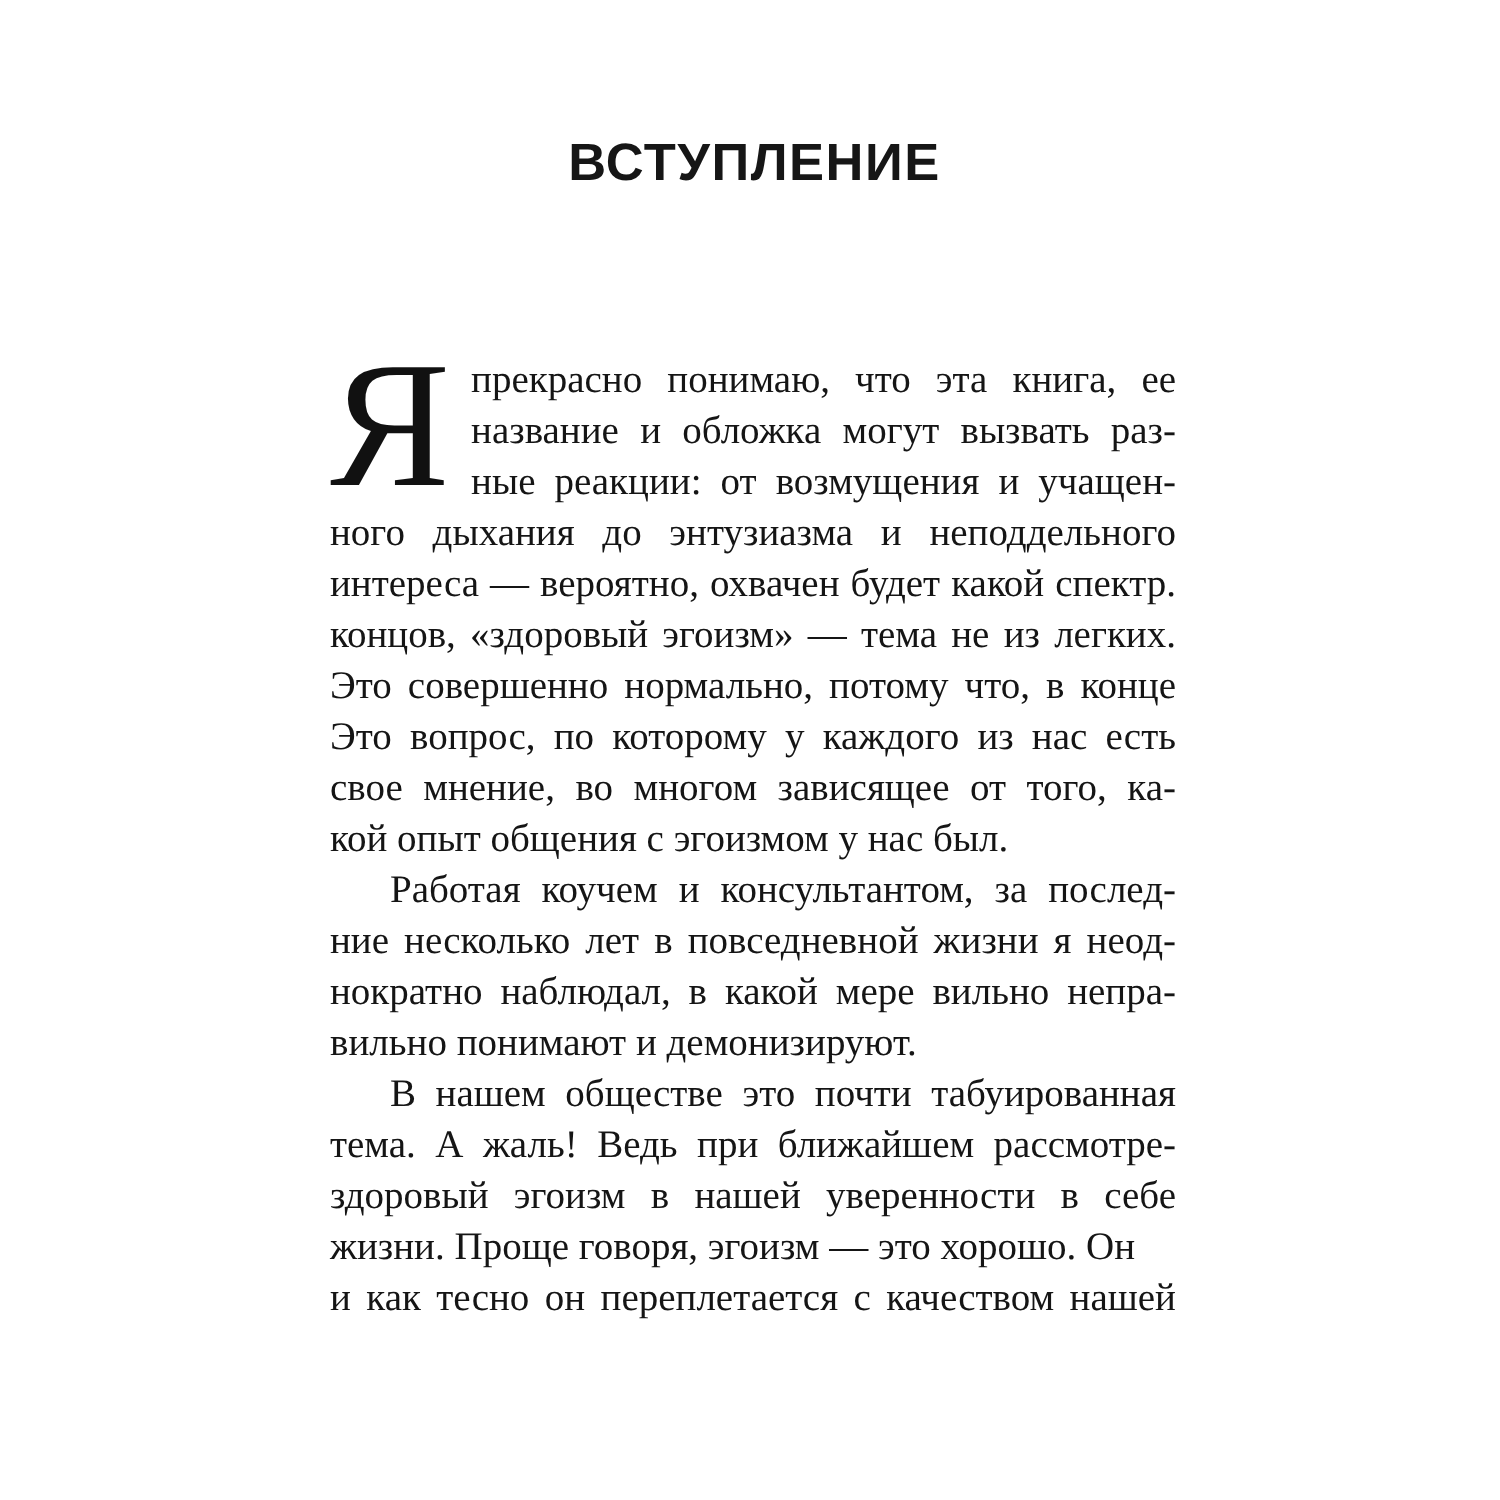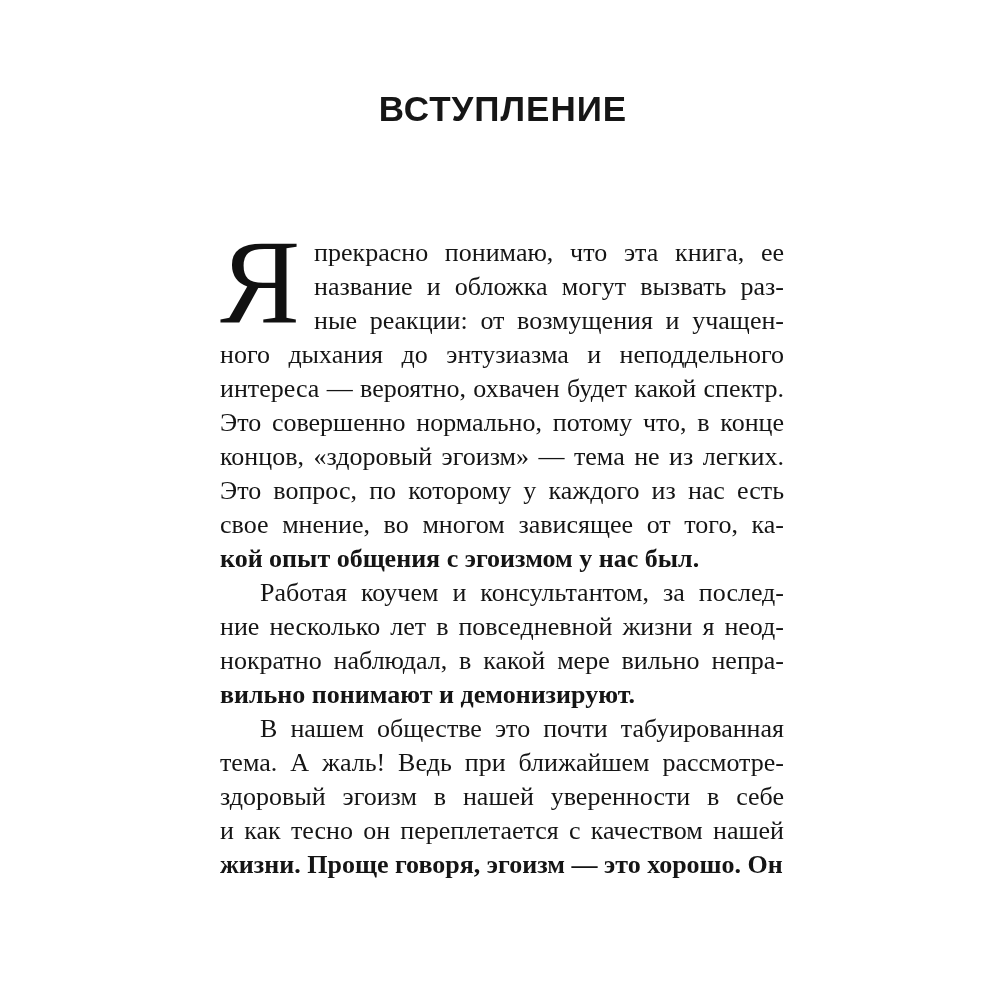--- a/index.html
+++ b/index.html
@@ -38,21 +38,20 @@
     color: #151515;
   }
   .line {
     text-align: justify;
     text-align-last: justify;
     height: 34px;
     white-space: normal;
   }
   .line.para-end {
     text-align-last: left;
-    font-weight: bold;
   }
   .line.indent {
     text-indent: 40px;
   }
   .dropcap {
     float: left;
     font-family: "Liberation Serif", serif;
     font-weight: 400;
     font-size: 120px;
     line-height: 90px;
@@ -65,28 +64,28 @@
 <body>
 
 <div class="page">
   <h1 class="chapter-title">ВСТУПЛЕНИЕ</h1>
   <div class="body-text">
       <div class="line"><span class="dropcap">Я</span>прекрасно понимаю, что эта книга, ее</div>
       <div class="line">название и обложка могут вызвать раз-</div>
       <div class="line">ные реакции: от возмущения и учащен-</div>
       <div class="line">ного дыхания до энтузиазма и неподдельного</div>
       <div class="line">интереса — вероятно, охвачен будет какой спектр.</div>
+      <div class="line">концов, «здоровый эгоизм» — тема не из легких.</div>
       <div class="line">Это совершенно нормально, потому что, в конце</div>
-      <div class="line">концов, «здоровый эгоизм» — тема не из легких.</div>
       <div class="line">Это вопрос, по которому у каждого из нас есть</div>
       <div class="line">свое мнение, во многом зависящее от того, ка-</div>
       <div class="line para-end">кой опыт общения с эгоизмом у нас был.</div>
       <div class="line indent">Работая коучем и консультантом, за послед-</div>
       <div class="line">ние несколько лет в повседневной жизни я неод-</div>
       <div class="line">нократно наблюдал, в какой мере вильно непра-</div>
       <div class="line para-end">вильно понимают и демонизируют.</div>
       <div class="line indent">В нашем обществе это почти табуированная</div>
       <div class="line">тема. А жаль! Ведь при ближайшем рассмотре-</div>
       <div class="line">здоровый эгоизм в нашей уверенности в себе</div>
+      <div class="line para-end">жизни. Проще говоря, эгоизм — это хорошо. Он</div>
       <div class="line">и как тесно он переплетается с качеством нашей</div>
-      <div class="line para-end">жизни. Проще говоря, эгоизм — это хорошо. Он</div>
     </div>
 </div>
 
 </body></html>

